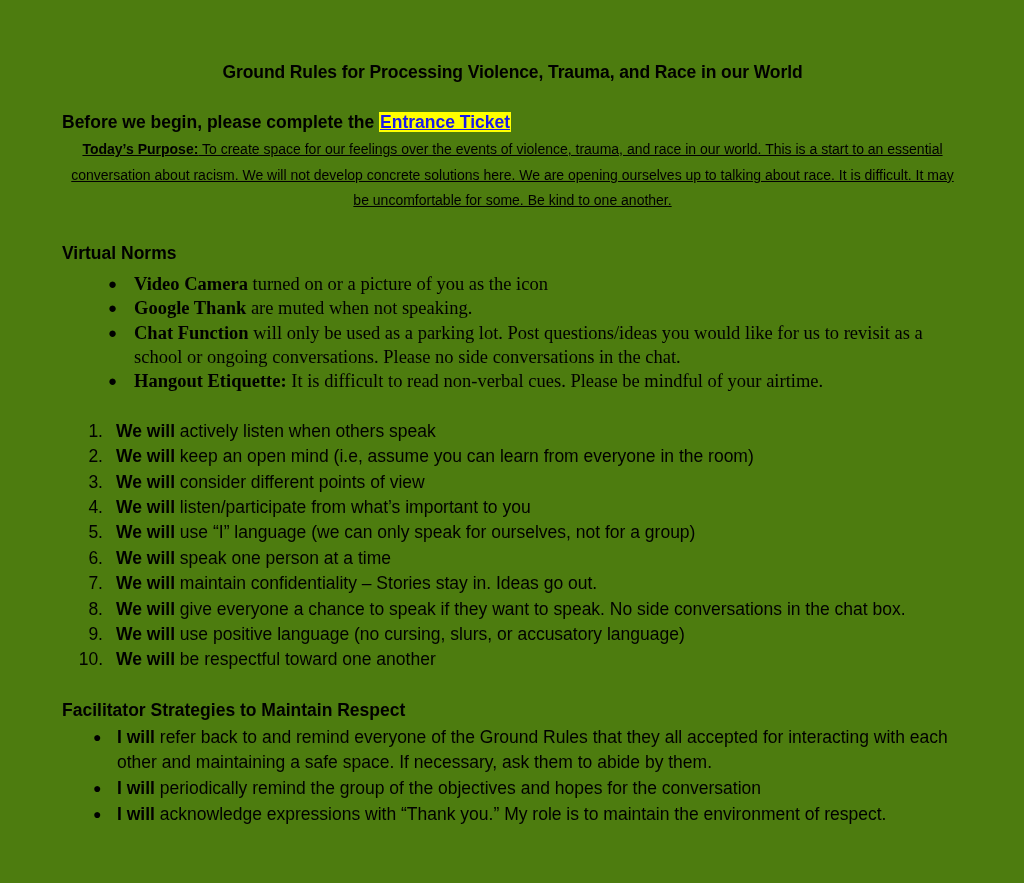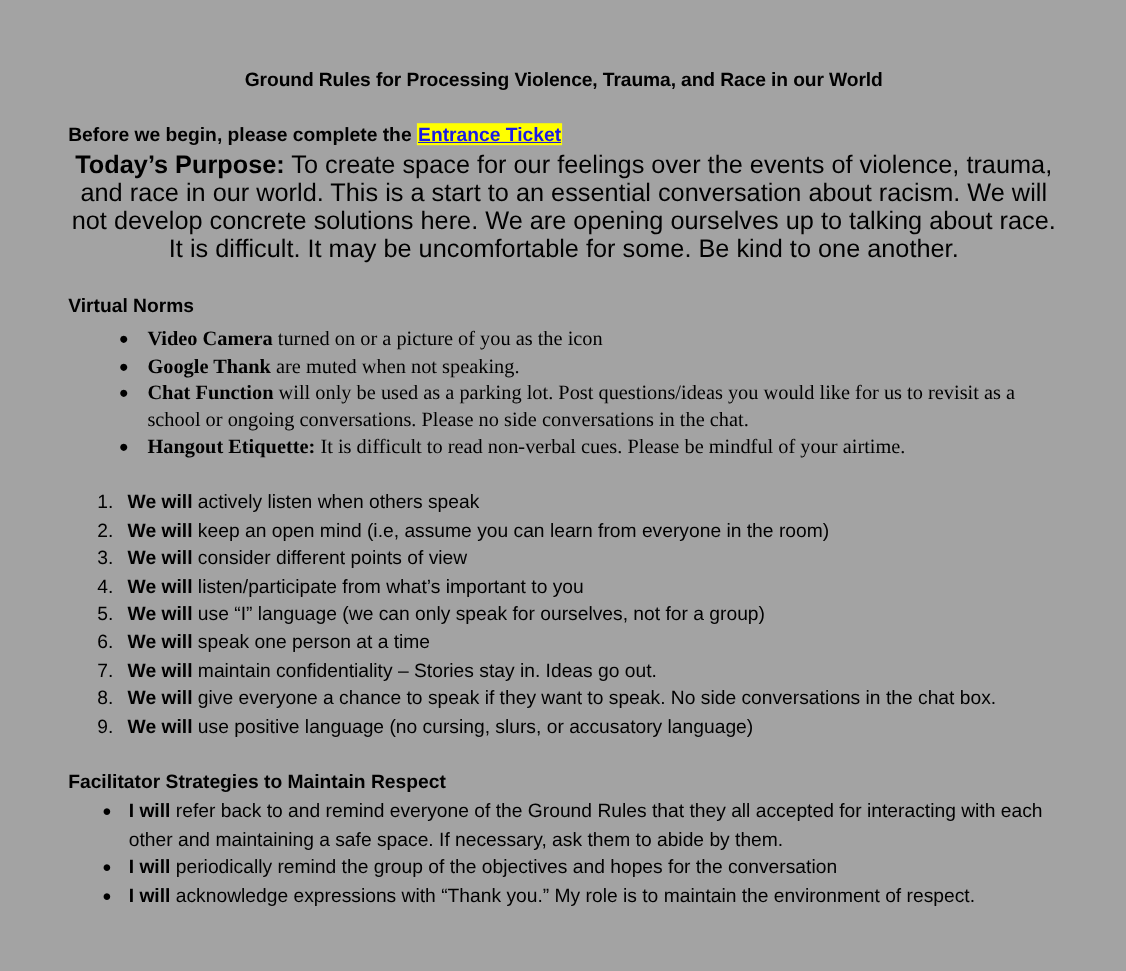--- a/index.html
+++ b/index.html
@@ -13,21 +13,21 @@
     overflow: hidden;
     font-family: "Liberation Sans", sans-serif;
     color: #000000;
     -webkit-font-smoothing: antialiased;
   }
 
   .page {
     position: relative;
     width: 1024px;
     height: 883px;
-    background: #a3a3a3;
+    background: #4d7c0f;
     box-sizing: border-box;
     padding: 0;
   }
 
   .content {
     position: absolute;
     left: 62px;
     top: 0;
     width: 901px;
   }
@@ -55,24 +55,25 @@
     background: #ffff00;
     color: #1a1ae6;
     font-weight: bold;
     text-decoration: underline;
     cursor: pointer;
     padding: 0 1px;
   }
 
   .purpose {
     text-align: center;
-    font-size: 23px;
+    font-size: 14px;
     line-height: 25.6px;
     margin: 0;
     padding-top: 2px;
+    text-decoration: underline;
   }
   .purpose b { font-weight: bold; }
 
   .section-head {
     text-align: left;
     font-weight: bold;
     font-size: 17.5px;
     line-height: 26px;
     margin: 0;
   }
@@ -203,20 +204,23 @@
       </li>
       <li>
         <span class="num">7.</span><b>We will</b><span> maintain confidentiality – Stories stay in. Ideas go out.</span>
       </li>
       <li>
         <span class="num">8.</span><b>We will</b><span> give everyone a chance to speak if they want to speak. No side conversations in the chat box.</span>
       </li>
       <li>
         <span class="num">9.</span><b>We will</b><span> use positive language (no cursing, slurs, or accusatory language)</span>
       </li>
+      <li>
+        <span class="num">10.</span><b>We will</b><span> be respectful toward one another</span>
+      </li>
     </ol>
 
     <h2 class="section-head facil">Facilitator Strategies to Maintain Respect</h2>
 
     <ul class="facil">
       <li>
         <span class="bullet">●</span><b>I will</b><span> refer back to and remind everyone of the Ground Rules that they all accepted for interacting with each other and maintaining a safe space. If necessary, ask them to abide by them.</span>
       </li>
       <li>
         <span class="bullet">●</span><b>I will</b><span> periodically remind the group of the objectives and hopes for the conversation</span>

